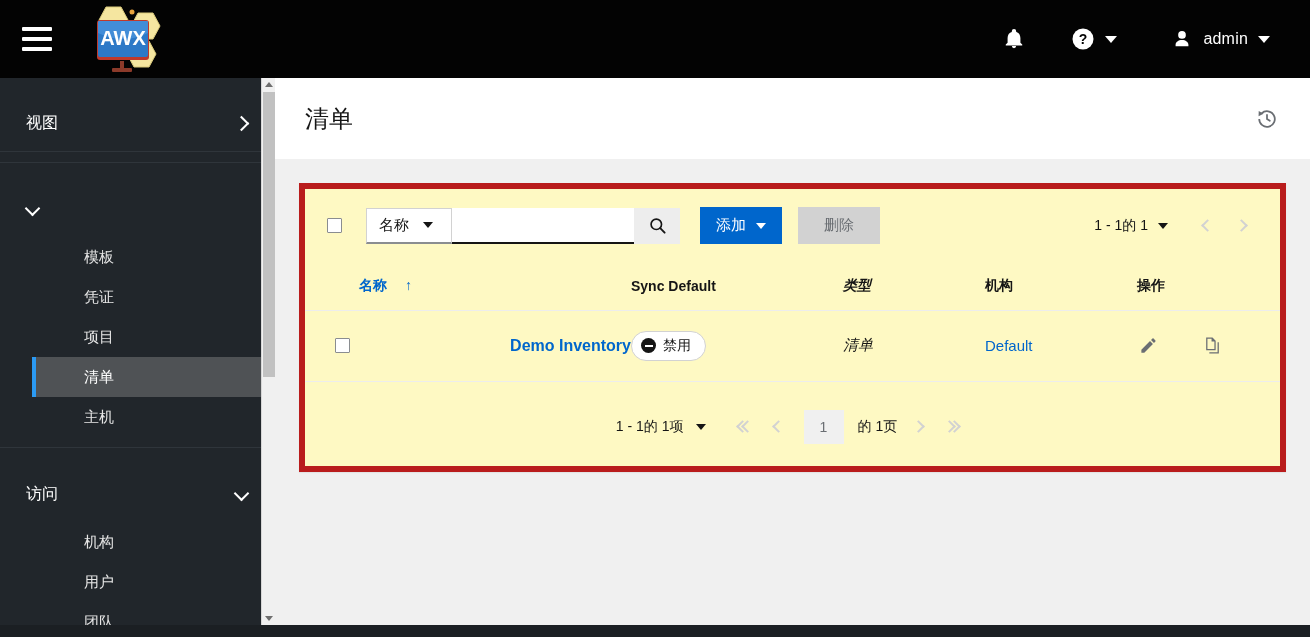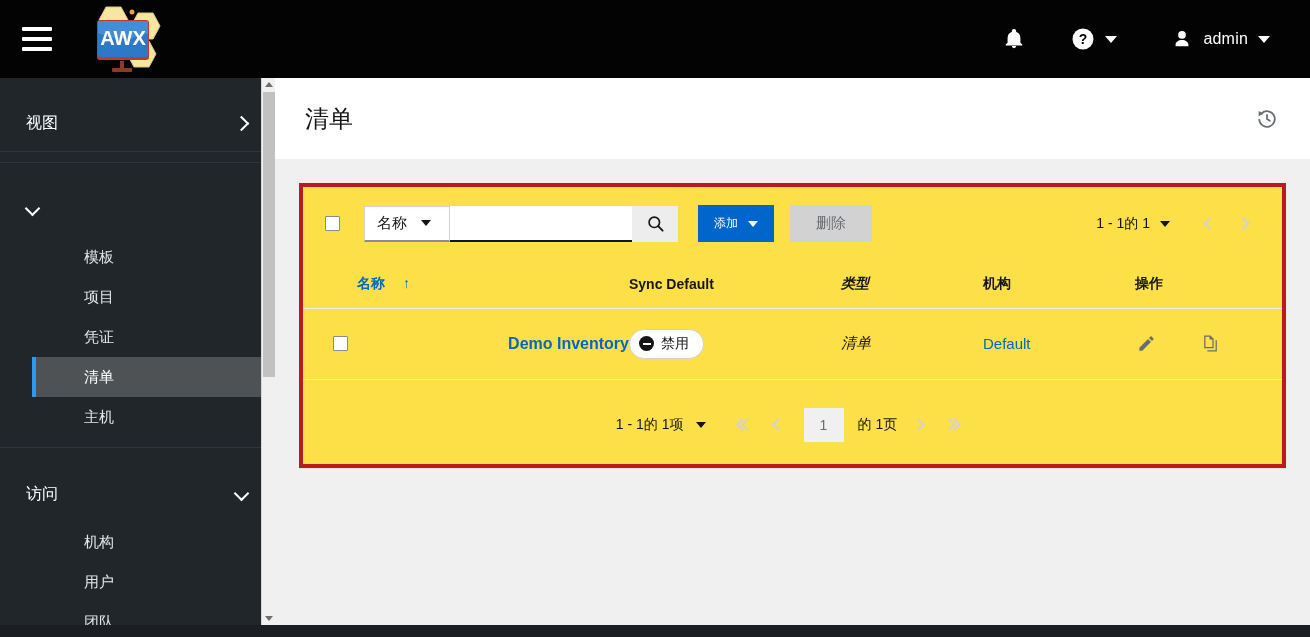--- a/index.html
+++ b/index.html
@@ -76,21 +76,21 @@
   .main { flex: 1 1 auto; min-width: 0; display: flex; flex-direction: column; background: #f0f0f0; position: relative; overflow: hidden; }
   .page-header {
     background: #fff; height: 81px; display: flex; align-items: center;
     padding: 0 24px 0 30px; flex: 0 0 81px;
   }
   .page-title { font-size: 24px; color: #151515; font-weight: 400; }
   .hdr-actions { margin-left: auto; display: flex; align-items: center; }
   .icon-btn { width: 38px; height: 38px; display: flex; align-items: center; justify-content: center; cursor: pointer; border-radius: 3px; }
 
   .content-pad { padding: 24px; flex: 1 1 auto; min-height: 0; }
-  .card { background: #fde047; border: 4px solid #b91c1c; box-shadow: 0 1px 1px rgba(3,3,3,.05); }
+  .card { background: #fef9c3; border: 6px solid #b91c1c; box-shadow: 0 1px 1px rgba(3,3,3,.05); }
 
   
   .toolbar { display: flex; align-items: center; padding: 18px 22px; }
   .cb {
     width: 15px; height: 15px; border: 1px solid #8a8d90; background: #fff;
     border-radius: 1px; cursor: pointer; flex: 0 0 15px;
   }
   .filter-select {
     display: flex; align-items: center; height: 36px; padding: 0 12px;
     border: 1px solid #d2d2d2; border-bottom: 2px solid #8a8d90; background: #fff;
@@ -99,21 +99,21 @@
   .filter-select .caret { width: 0; height: 0; border-left: 5px solid transparent; border-right: 5px solid transparent; border-top: 6px solid #151515; margin-left: 14px; }
   .search-input {
     height: 36px; width: 182px; border: none; border-bottom: 2px solid #151515; background: #fff;
     font-size: 14px; padding: 0 8px; outline: none; font-family: inherit;
   }
   .search-btn {
     width: 46px; height: 36px; background: #ededed; border: none; display: flex;
     align-items: center; justify-content: center; cursor: pointer;
   }
   .btn-primary {
-    height: 37px; background: #0066cc; color: #fff; border: none; font-size: 12px;
+    height: 37px; background: #0066cc; color: #fff; border: none; font-size: 15px;
     padding: 0 16px; display: flex; align-items: center; cursor: pointer; margin-left: 20px;
     font-family: inherit;
   }
   .btn-primary .caret { width: 0; height: 0; border-left: 5px solid transparent; border-right: 5px solid transparent; border-top: 6px solid #fff; margin-left: 10px; }
   .btn-disabled {
     height: 37px; background: #d2d2d2; color: #6a6e73; border: none; font-size: 15px;
     padding: 0 26px; display: flex; align-items: center; margin-left: 16px; cursor: default;
     font-family: inherit;
   }
   .pager-top { margin-left: auto; display: flex; align-items: center; }
@@ -241,24 +241,24 @@
       </div>
 
       <div class="nav-group">
         <div class="nav-section-header" style="border-bottom:none;">
           <span class="chev down"></span>
         </div>
         <div class="nav-item">
           <span>模板</span>
         </div>
         <div class="nav-item">
+          <span>凭证</span>
+        </div>
+        <div class="nav-item">
           <span>项目</span>
-        </div>
-        <div class="nav-item">
-          <span>凭证</span>
         </div>
         <div class="nav-item active">
           <span>清单</span>
         </div>
         <div class="nav-item">
           <span>主机</span>
         </div>
       </div>
 
       <div class="nav-group">

